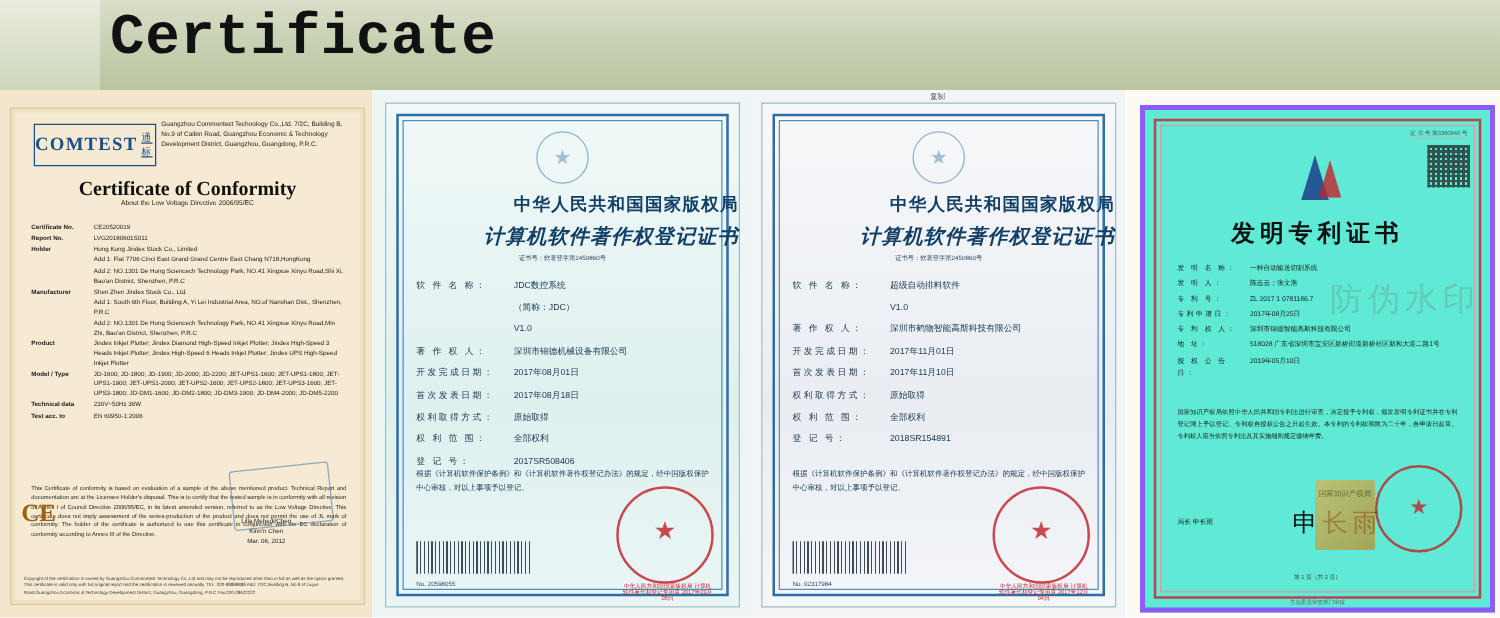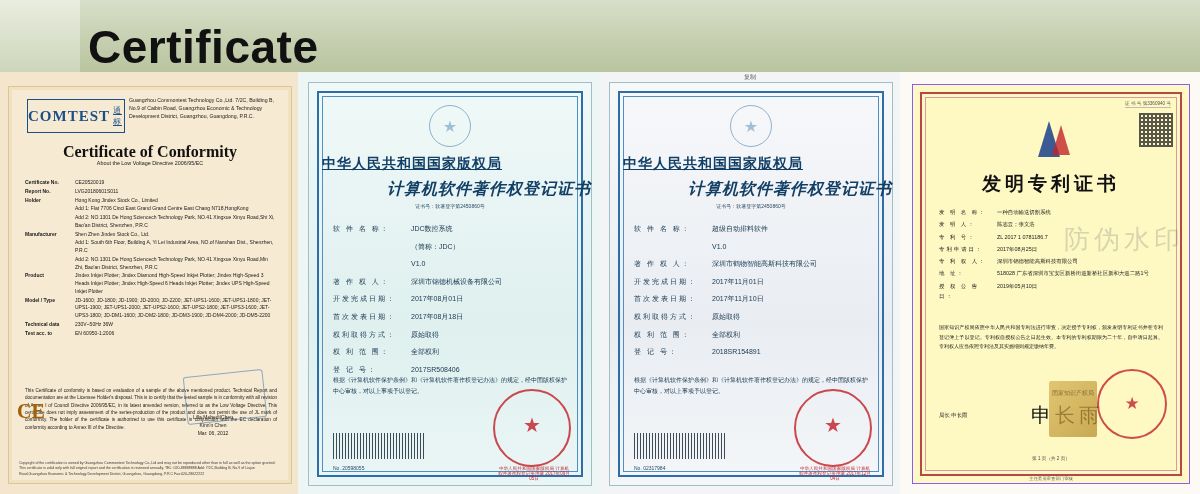--- a/index.html
+++ b/index.html
@@ -15,22 +15,22 @@
   .banner{
     position:absolute;left:0;top:0;width:1200px;height:72px;
     background:linear-gradient(180deg,#d9dfc9 0%,#c9d2b4 45%,#b9c4a0 100%);
     border-bottom:1px solid #aab596;
   }
   .banner:before{
     content:"";position:absolute;left:0;top:0;width:80px;height:72px;
     background:linear-gradient(180deg,#e9eddf,#cdd6ba);
   }
   .banner-title{
-    position:absolute;left:88px;top:20px;
-    font-family:Liberation Sans, sans-serif;
+    position:absolute;left:88px;top:4px;
+    font-family:Liberation Mono, monospace;
     font-size:46px;font-weight:bold;color:#111;
     letter-spacing:0.5px;
   }
 
   
   .strip{position:absolute;left:0;top:72px;width:1200px;height:422px;background:#fff;display:flex;}
   .cert{position:relative;height:445px;overflow:hidden;}
   .c1{width:298px;background:#f3e6cd;}
   .c2{width:302px;background:#eef6f5;}
   .c3{width:300px;background:#f2f4f6;}
@@ -105,24 +105,23 @@
   .cn .emblem{
     position:absolute;left:50%;top:22px;transform:translateX(-50%);
     width:40px;height:40px;border-radius:50%;
     border:1px solid #2b6ea8;opacity:.5;
   }
   .cn .emblem:after{
     content:"★";position:absolute;left:50%;top:50%;transform:translate(-50%,-50%);
     color:#2b6ea8;font-size:16px;opacity:.8;
   }
   .cn .h1{
-    position:absolute;left:13px;top:72px;width:100%;text-align:left;
+    position:absolute;left:0;top:72px;width:100%;text-align:right;
     font-family:"Liberation Serif", serif;font-size:14px;font-weight:bold;color:#123f66;
     letter-spacing:1px;
-    text-decoration:underline;
   }
   .cn .h2{
     position:absolute;left:0;top:96px;width:100%;text-align:right;
     font-family:"Liberation Serif", serif;font-size:16px;font-weight:bold;color:#123f66;
     letter-spacing:1px;
     font-style:italic;
   }
   .cn .regno{
     position:absolute;left:0;top:120px;width:100%;text-align:center;
     font-size:5px;color:#2a4a63;
@@ -154,21 +153,21 @@
     font-size:4.6px;color:#c2232a;
   }
   .c3 .topmark{
     position:absolute;left:0;top:1px;width:100%;text-align:center;
     font-size:6px;color:#555;
   }
 
   
   .c4 .paper{
     position:absolute;left:12px;top:12px;width:276px;height:398px;
-    background:#fef9c3;border:1px solid #8b5cf6;
+    background:#5eead4;border:4px solid #8b5cf6;
   }
   .c4 .inner{
     position:absolute;left:7px;top:7px;right:7px;bottom:7px;
     border:2px solid #b8454a;
   }
   .c4 .inner:after{
     content:"";position:absolute;left:3px;top:3px;right:3px;bottom:3px;border:1px solid #d79aa0;
   }
   .c4 .certno{
     position:absolute;right:18px;top:16px;font-size:4.6px;color:#555;

